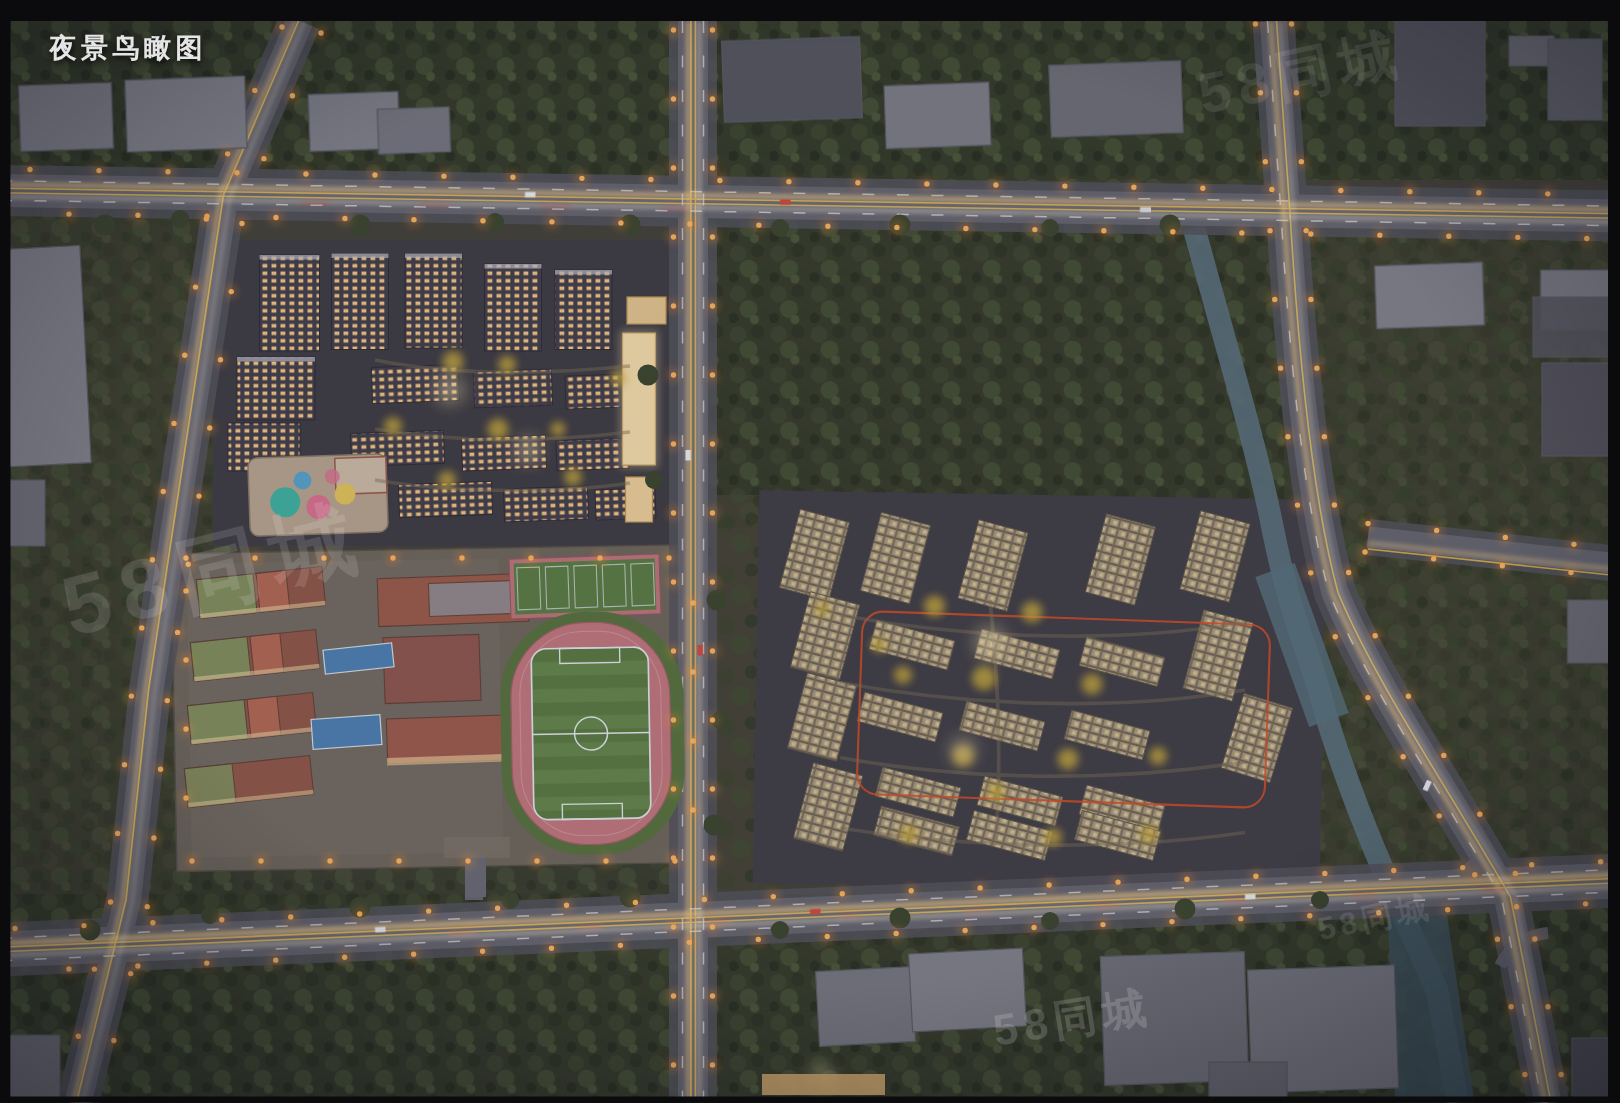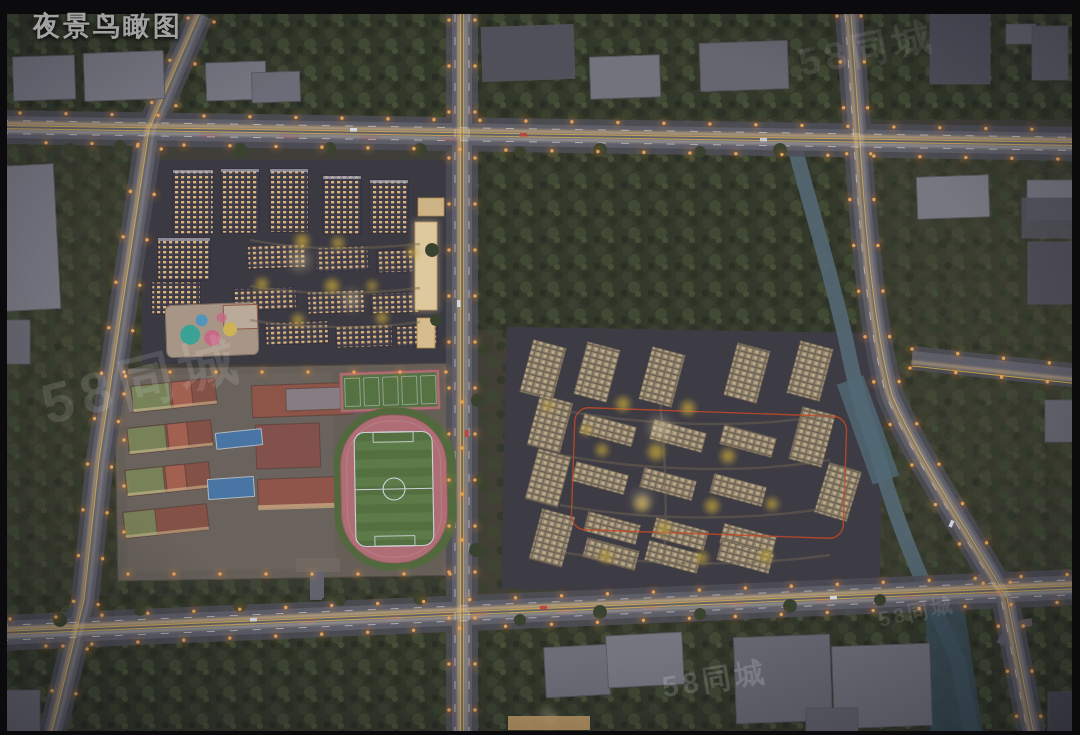--- a/index.html
+++ b/index.html
@@ -1,19 +1,19 @@
 <!DOCTYPE html>
 <html><head>
 <meta charset="utf-8">
 <style>
   html,body{margin:0;padding:0;background:#000;}
   .stage{position:relative;width:1080px;height:735px;overflow:hidden;background:#0c0c0e;
          font-family:"Liberation Sans",sans-serif;}
   .stage svg{position:absolute;left:0;top:0;}
-  .view-title{position:absolute;left:33px;top:8px;color:#a3a3a3;font-size:27px;font-weight:bold;
+  .view-title{position:absolute;left:33px;top:20px;color:#e5e5e5;font-size:18px;font-weight:bold;
               letter-spacing:3px;text-shadow:0 2px 4px rgba(0,0,0,.85);z-index:5;}
   .wm{position:absolute;color:#ffffff;font-weight:bold;white-space:nowrap;pointer-events:none;z-index:4;}
   .wm1{left:40px;top:344px;font-size:56px;opacity:.12;transform:rotate(-14deg);letter-spacing:8px;}
   .wm2{left:798px;top:24px;font-size:38px;opacity:.09;transform:rotate(-12deg);letter-spacing:5px;}
   .wm3{left:662px;top:660px;font-size:29px;opacity:.16;transform:rotate(-9deg);letter-spacing:4px;}
   .wm4{left:878px;top:598px;font-size:21px;opacity:.10;transform:rotate(-12deg);letter-spacing:3px;}
 </style>
 </head>
 <body>
 

